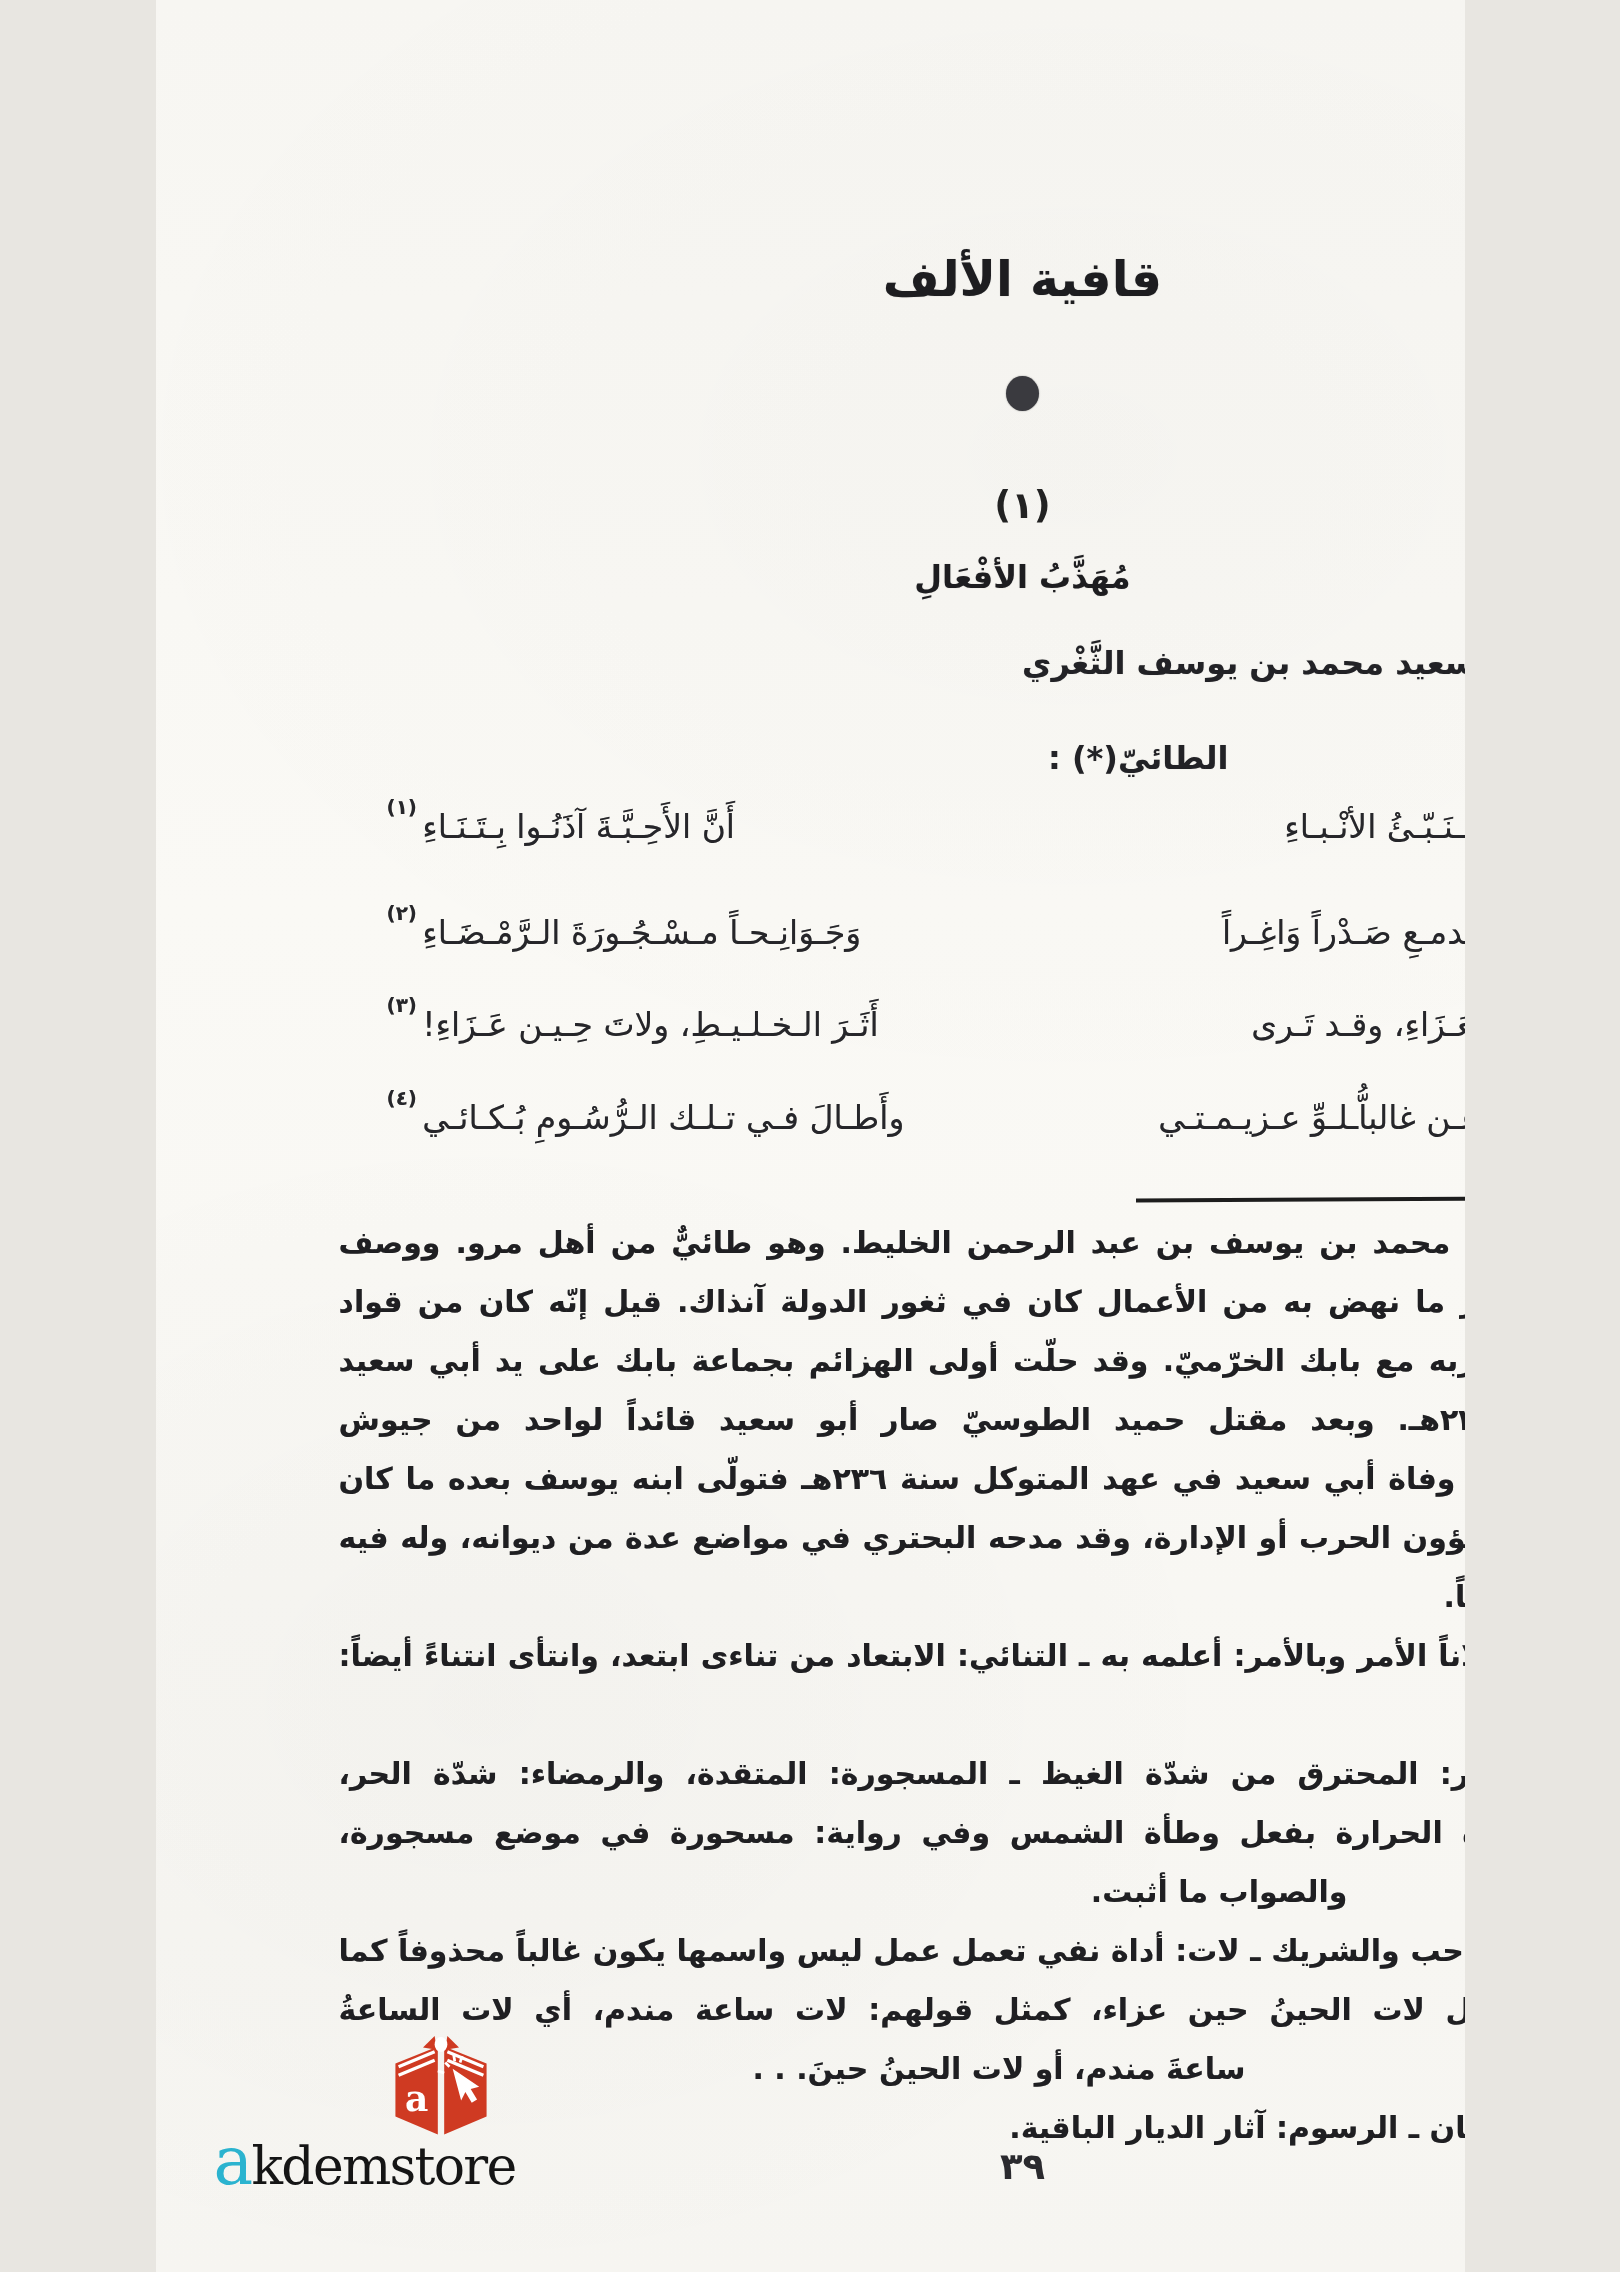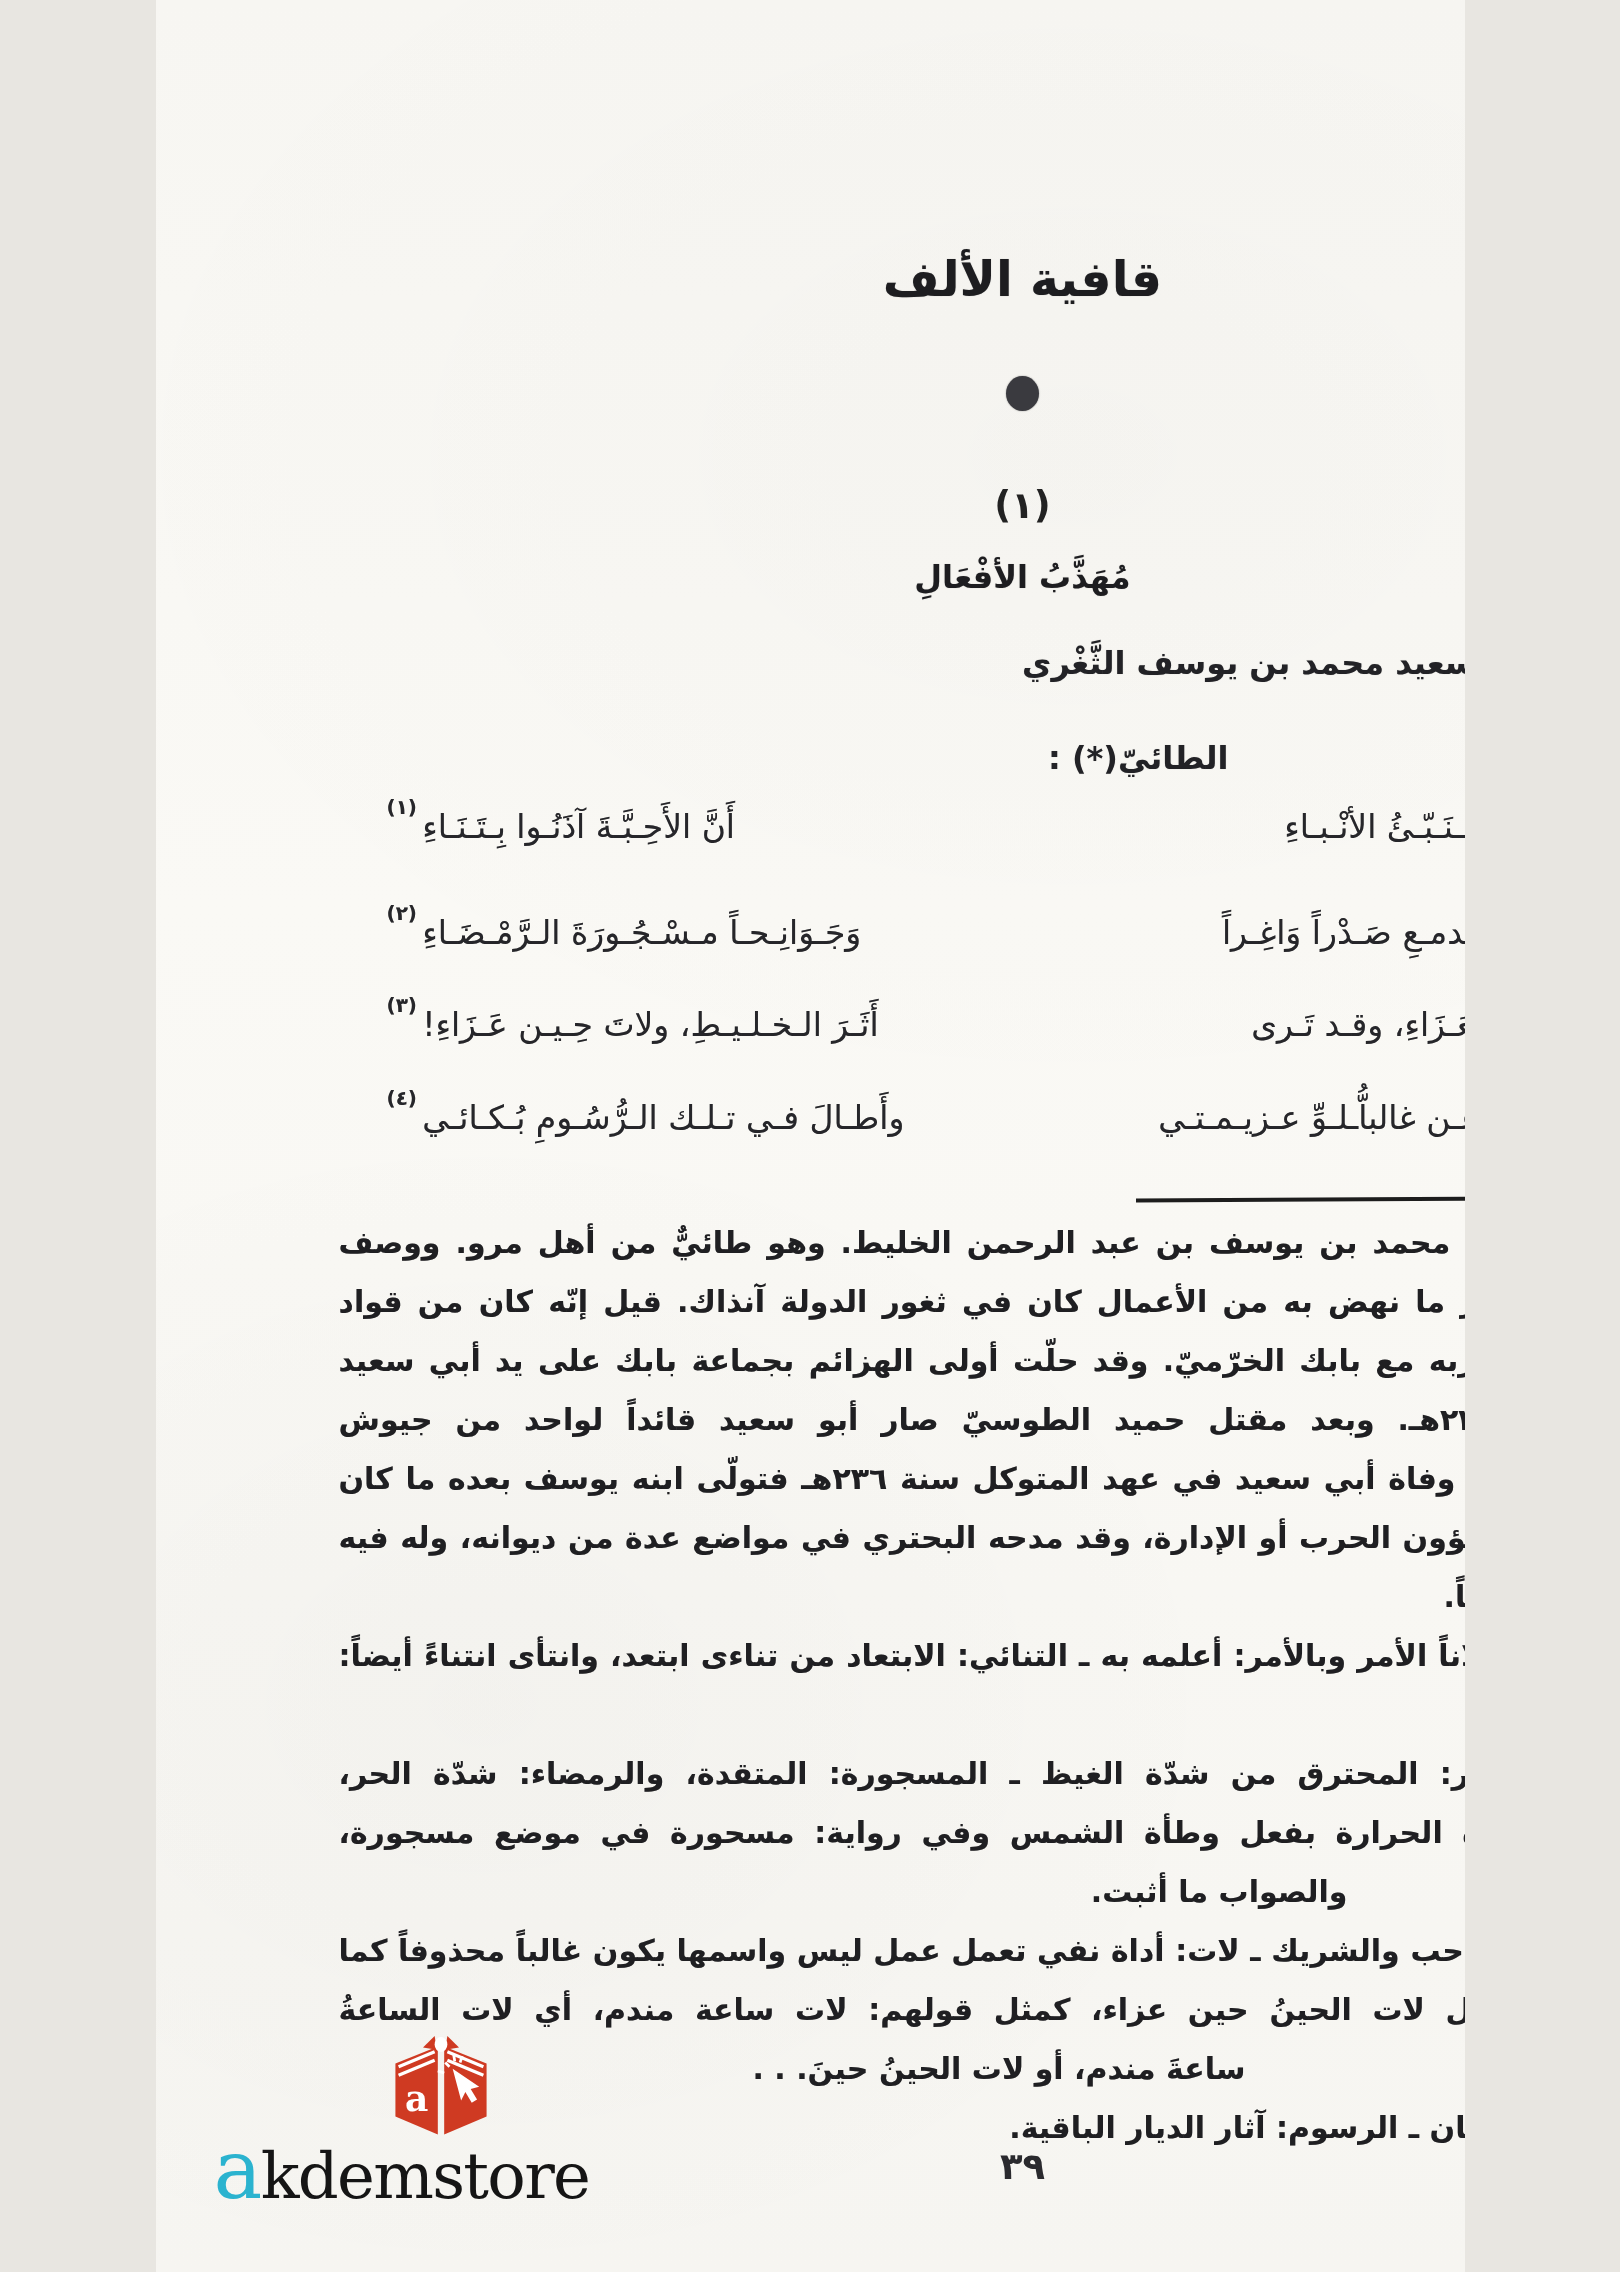--- a/index.html
+++ b/index.html
@@ -101,21 +101,21 @@
   .page-number{
     top:2145px;
     font-size:37px;font-weight:bold;color:#2a2a2e;
   }
 
   .watermark{position:absolute;left:0;top:2022px;width:610px;height:227px;}
   .wm-icon{position:absolute;left:232px;top:12.2px;width:106px;height:112px;}
   .wm-text{
     position:absolute;left:58px;top:103px;
     font-family:"DejaVu Serif", serif;
-    font-size:64px;line-height:1.1;
+    font-size:52px;line-height:1.1;
     letter-spacing:-1.7px;
     color:#151515;
     direction:ltr;
   }
   .wm-a{
     font-size:1.28em;
     color:#2bb3cf;
     letter-spacing:-1.7px;
   }
 </style>

